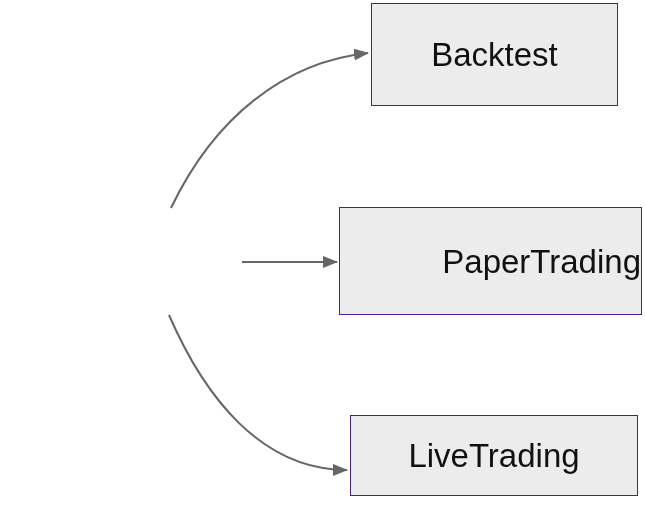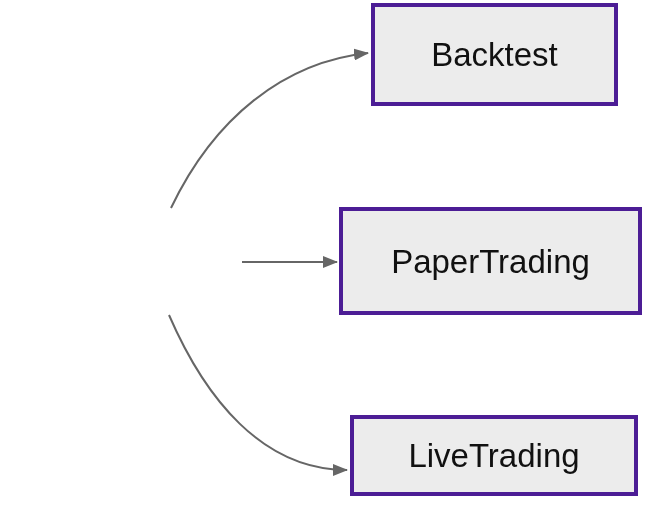--- a/index.html
+++ b/index.html
@@ -21,32 +21,32 @@
     top: 0;
     width: 645px;
     height: 524px;
     z-index: 1;
   }
   .node {
     position: absolute;
     z-index: 2;
     box-sizing: border-box;
     background: #ececec;
-    border: 4px solid #4c1d95;
+    border: 1px solid #4c1d95;
     display: flex;
     align-items: center;
     justify-content: center;
     color: #111111;
     font-size: 33px;
     line-height: 1;
     white-space: nowrap;
   }
   #node-strategy      { left: 1px;   top: 208px; width: 239px; height: 106px; }
   #node-backtest      { left: 371px; top: 3px;   width: 247px; height: 103px; }
-  #node-papertrading  { left: 339px; top: 207px; width: 303px; height: 108px; }
+  #node-papertrading  { left: 339px; top: 207px; width: 303px; height: 108px; justify-content: flex-end; }
   #node-livetrading   { left: 350px; top: 415px; width: 288px; height: 81px; }
   .edge-path {
     fill: none;
     stroke: #666666;
     stroke-width: 2px;
   }
 </style>
 </head>
 <body>
 

